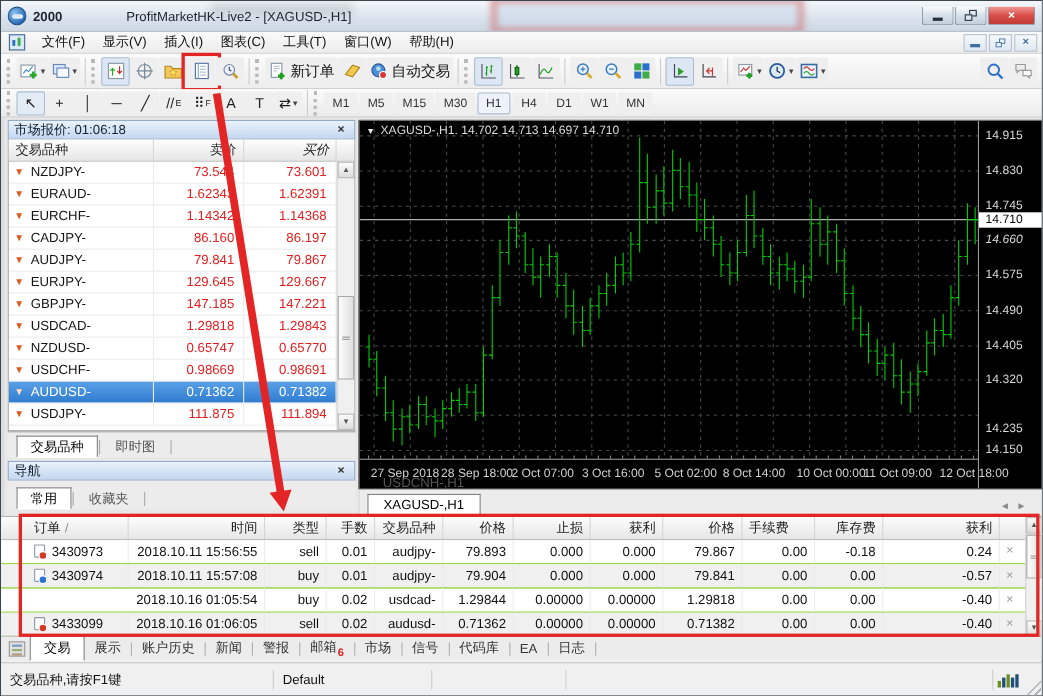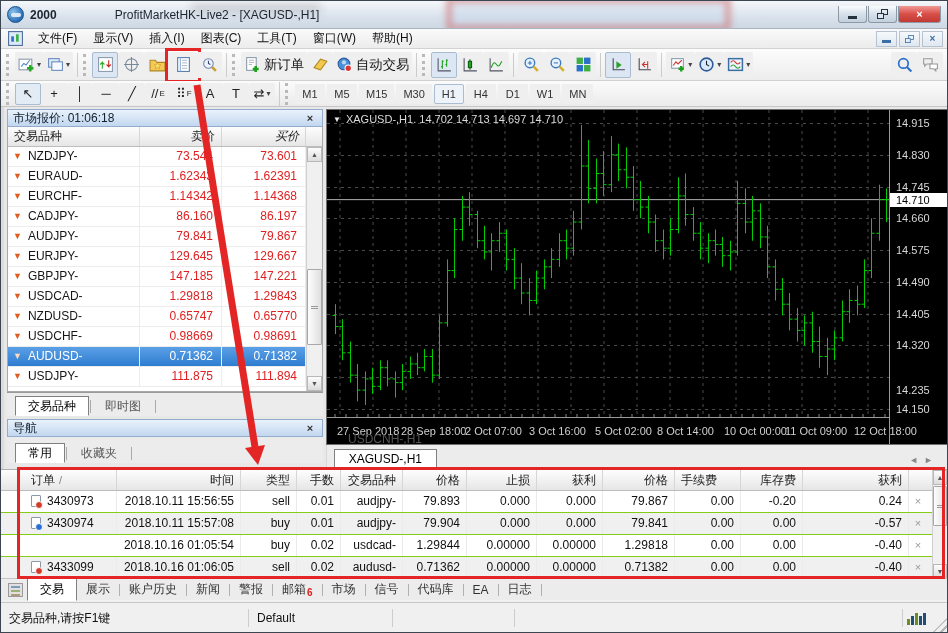--- a/index.html
+++ b/index.html
@@ -918,21 +918,21 @@
           </svg>
         <div class="chart-info">
           <span class="vmark">▼</span>
           <span>XAGUSD-,H1.</span>&nbsp;
           <span>14.702 14.713 14.697 14.710</span>
         </div>
         <div class="price-scale" id="price-scale">
             <div class="ptick" style="top: 7.07178px;">14.915</div>
             <div class="ptick" style="top: 38.8175px;">14.830</div>
             <div class="ptick" style="top: 70.5633px;">14.745</div>
-            <div class="ptick" style="top: 102.309px;">14.660</div>
+            <div class="ptick" style="top: 102.309px; font-style: italic;">14.660</div>
             <div class="ptick" style="top: 134.055px;">14.575</div>
             <div class="ptick" style="top: 165.8px;">14.490</div>
             <div class="ptick" style="top: 197.546px;">14.405</div>
             <div class="ptick" style="top: 229.292px;">14.320</div>
             <div class="ptick" style="top: 274px;">14.235</div>
             <div class="ptick" style="top: 292.783px;">14.150</div>
             <div class="cur-price" style="top: 82.635px;">14.710</div>
           </div>
         <div class="time-axis" id="time-axis">
             <div class="ttick" style="left: 10px;">27 Sep 2018</div>
@@ -981,21 +981,21 @@
           </span>
           <span class="td-c" style="width: 124px; text-align: right;">2018.10.11 15:56:55</span>
           <span class="td-c" style="width: 56px; text-align: right;">sell</span>
           <span class="td-c" style="width: 44px; text-align: right;">0.01</span>
           <span class="td-c" style="width: 62px; text-align: right;">audjpy-</span>
           <span class="td-c" style="width: 64px; text-align: right;">79.893</span>
           <span class="td-c" style="width: 70px; text-align: right;">0.000</span>
           <span class="td-c" style="width: 66px; text-align: right;">0.000</span>
           <span class="td-c" style="width: 72px; text-align: right;">79.867</span>
           <span class="td-c" style="width: 66px; text-align: right;">0.00</span>
-          <span class="td-c" style="width: 62px; text-align: right;">-0.20</span>
+          <span class="td-c" style="width: 62px; text-align: right;">-0.18</span>
           <span class="td-c" style="width: 106px; text-align: right;">0.24</span>
           <span class="row-x">×</span>
         </div>
         <div class="term-row">
           <span class="td-c gutter"></span>
           <span class="td-c" style="width: 92px; display: flex;">
             <span class="doc buy"></span>
             <span>3430974</span>
           </span>
           <span class="td-c" style="width: 124px; text-align: right;">2018.10.11 15:57:08</span>

